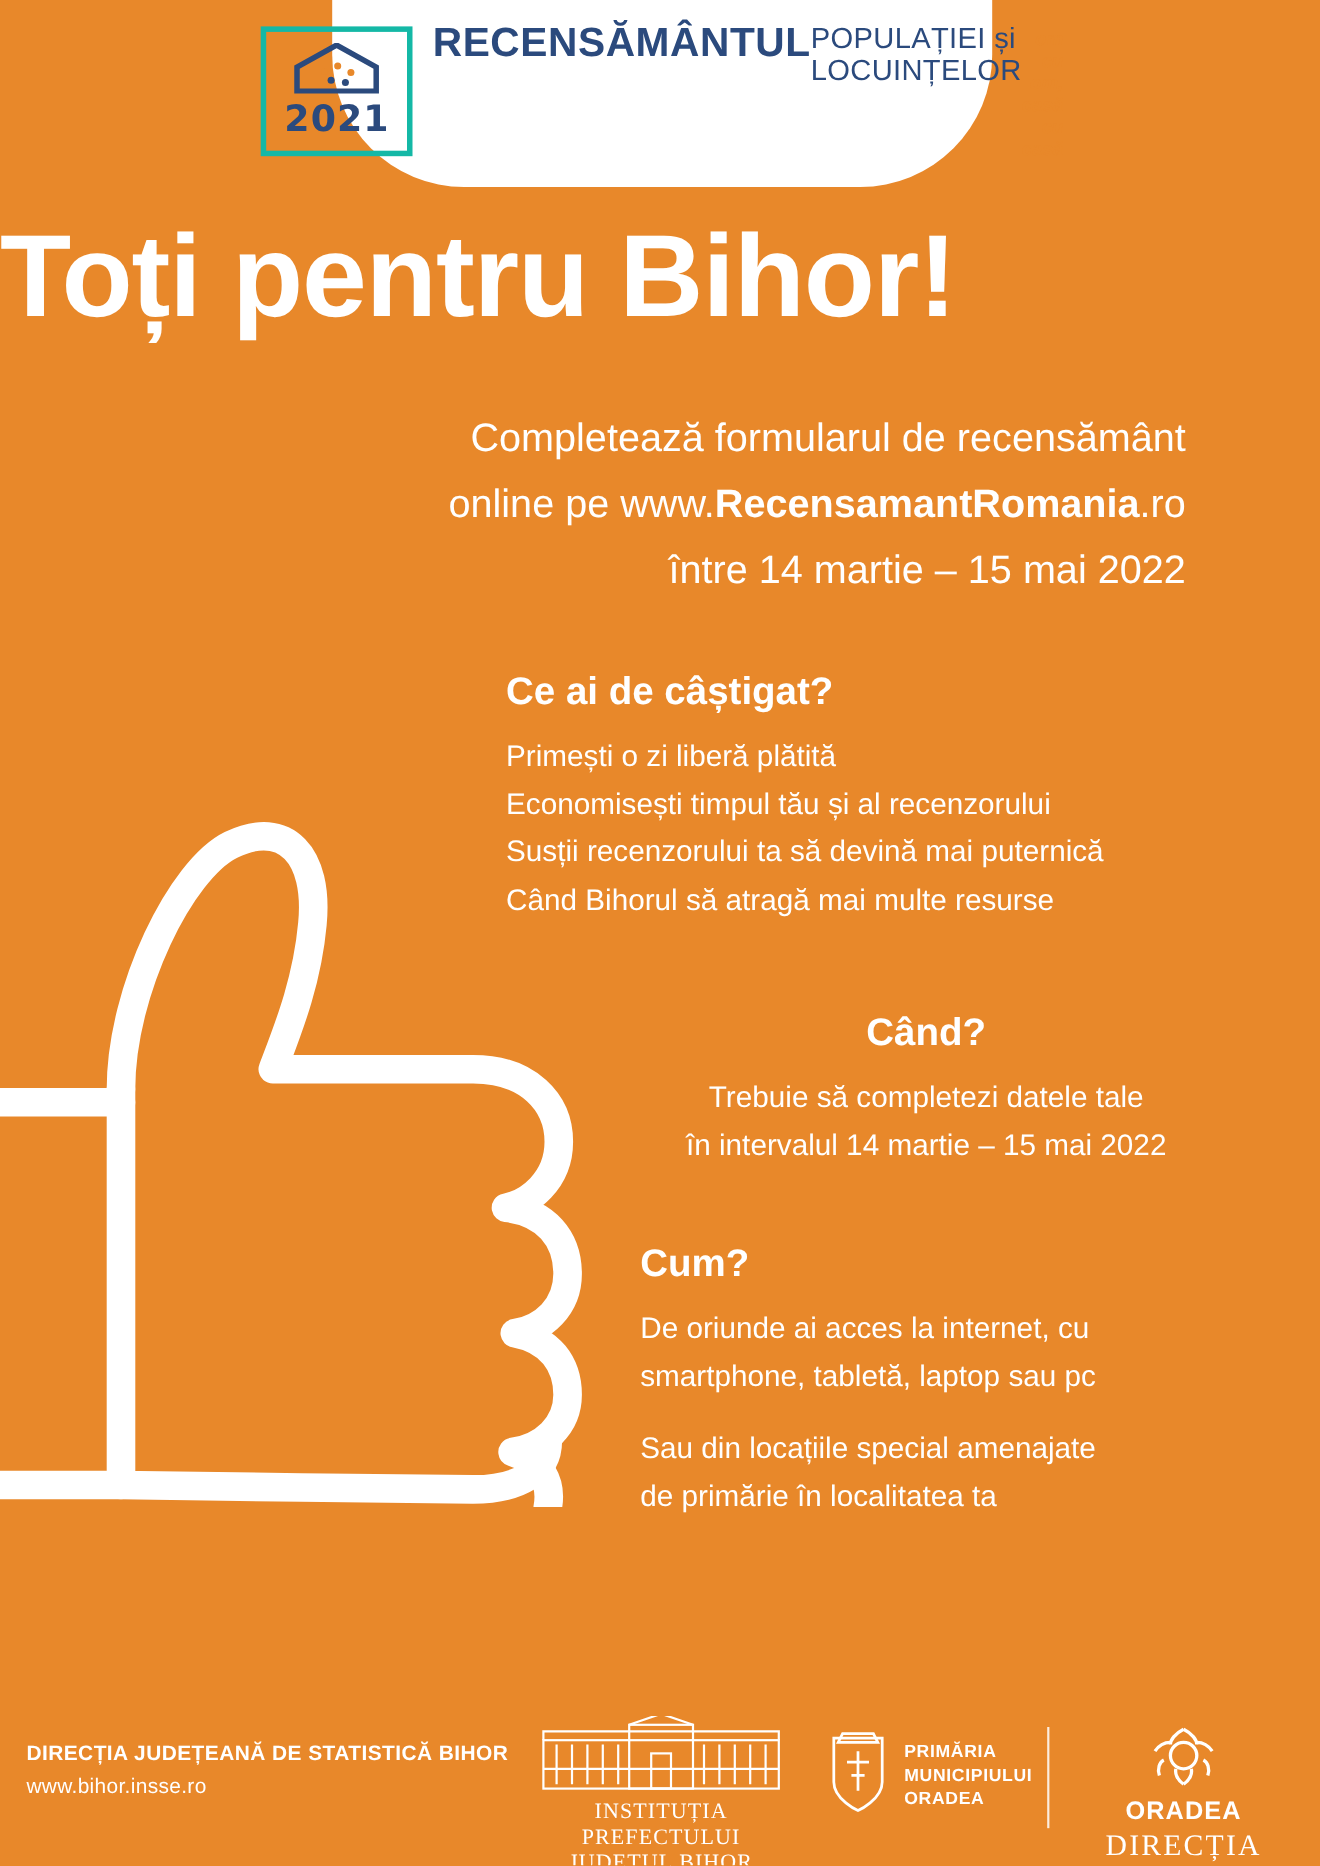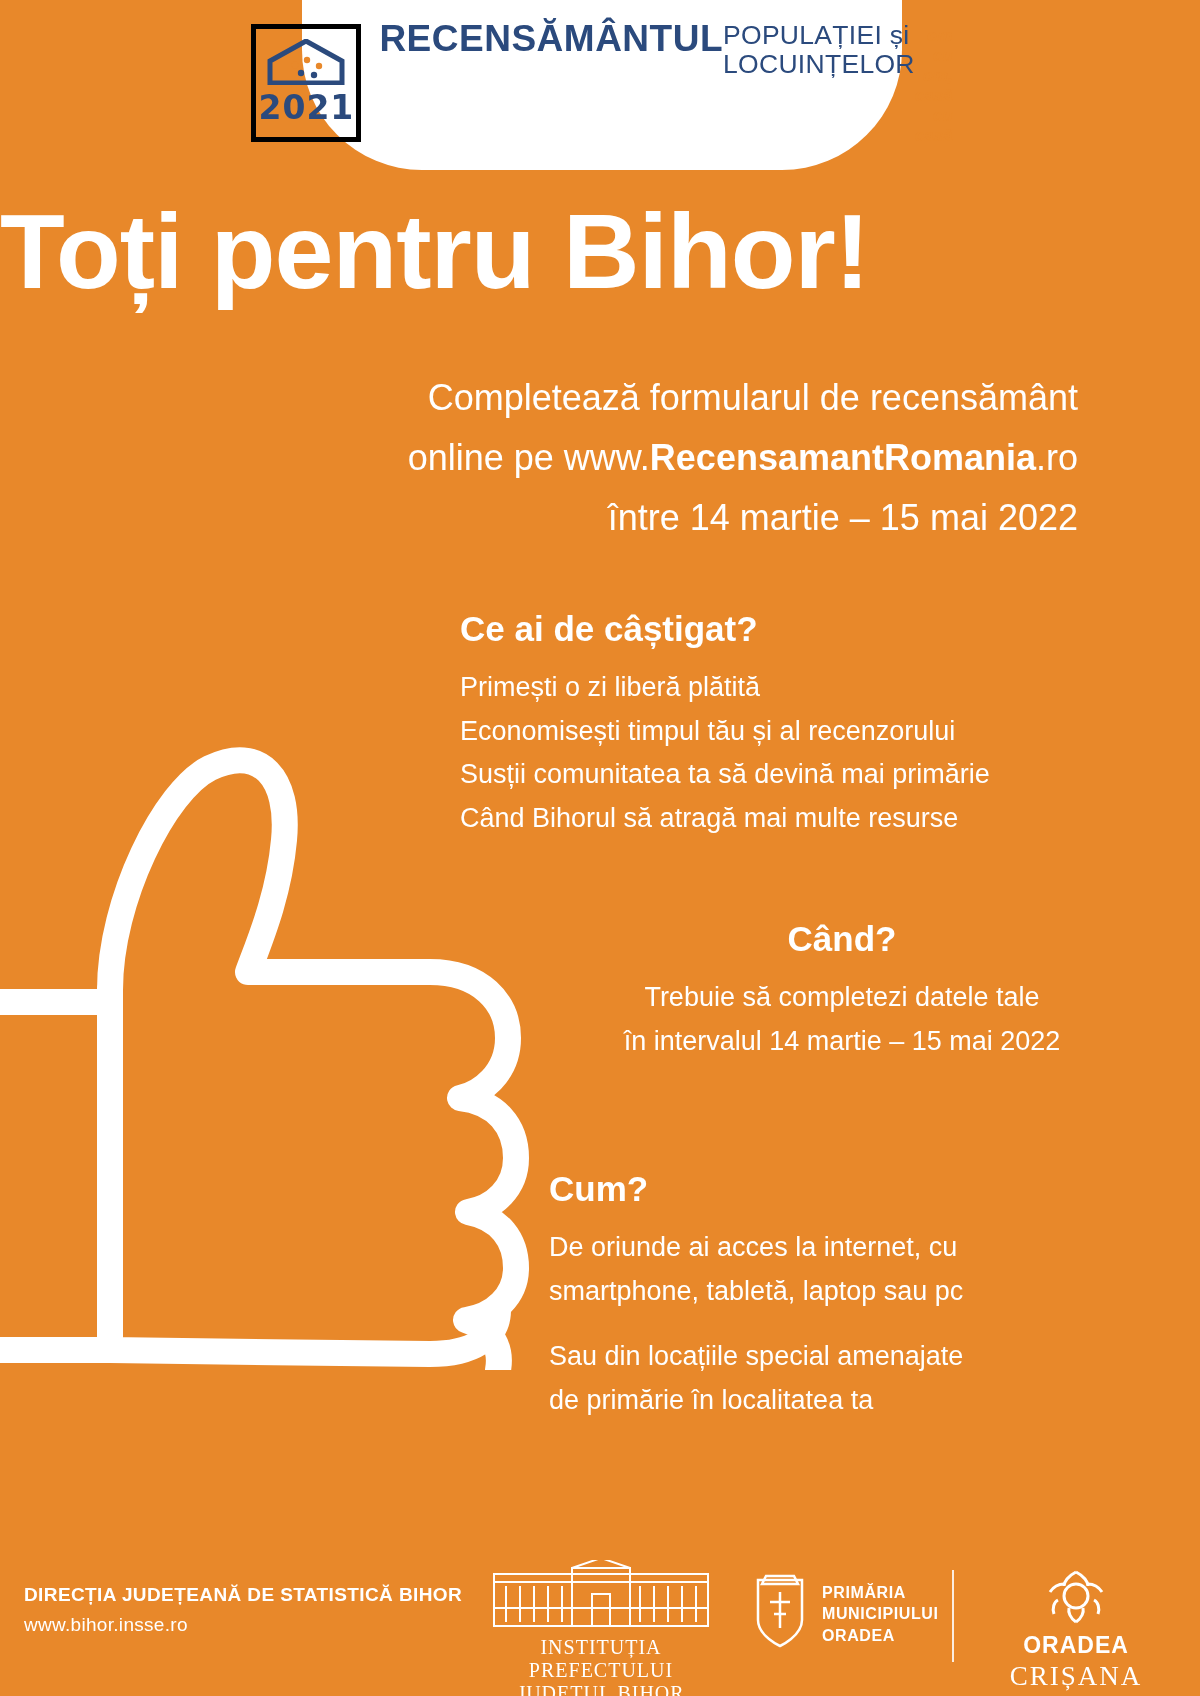--- a/index.html
+++ b/index.html
@@ -27,23 +27,23 @@
     height: 210px;
     background: #ffffff;
     border-radius: 0 0 120px 120px;
     display: flex;
     align-items: center;
     justify-content: center;
     gap: 18px;
     padding-top: 36px;
   }
   .logo-mark {
-    width: 110px;
+    width: 138px;
     height: 118px;
-    border: 5px solid #000000;
+    border: 5px solid #14b8a6;
     display: flex;
     flex-direction: column;
     align-items: center;
     justify-content: flex-start;
     position: relative;
     flex: none;
   }
   .logo-house {
     width: 78px;
     height: 46px;
@@ -126,21 +126,21 @@
     line-height: 1.2;
     margin-bottom: 16px;
   }
   .sec p {
     font-size: 27px;
     line-height: 1.62;
     font-weight: normal;
   }
   .sec-win  { left: 460px; top: 608px; width: 640px; }
   .sec-when { left: 582px; top: 918px; width: 520px; text-align: center; }
-  .sec-how  { left: 549px; top: 1128px; width: 500px; margin-top: 40px; }
+  .sec-how  { left: 582px; top: 1128px; width: 500px; }
   .sec-how .para { margin-bottom: 22px; }
 
   
   .footer {
     position: absolute;
     left: 0;
     bottom: 0;
     width: 1200px;
     height: 170px;
   }
@@ -279,21 +279,21 @@
                C150 660, 420 664, 470 664
                C512 664, 538 648, 538 620" fill="none" stroke="#ffffff" stroke-width="26" stroke-linejoin="round" stroke-linecap="round"></path>
       <path d="M150 312 L30 312 C8 312, 0 326, 0 348 L0 630 C0 650, 10 660, 34 660 L150 660" fill="none" stroke="#ffffff" stroke-width="26" stroke-linejoin="round" stroke-linecap="round"></path>
     </svg>
   </div>
 
   <section class="sec sec-win">
     <h2>Ce ai de câștigat?</h2>
     <p>Primești o zi liberă plătită</p>
     <p>Economisești timpul tău și al recenzorului</p>
-    <p>Susții comunitatea ta să devină mai primărie</p>
+    <p>Susții recenzorului ta să devină mai puternică</p>
     <p>Când Bihorul să atragă mai multe resurse</p>
   </section>
 
   <section class="sec sec-when">
     <h2>Când?</h2>
     <p>Trebuie să completezi datele tale</p>
     <p>în intervalul  14 martie – 15 mai 2022</p>
   </section>
 
   <section class="sec sec-how">
@@ -369,17 +369,17 @@
             <path d="M58 24 C54 18, 48 16, 44 16"></path>
             <path d="M6 24 C10 18, 16 16, 20 16"></path>
             <path d="M54 46 C56 40, 54 34, 50 32"></path>
             <path d="M10 46 C8 40, 10 34, 14 32"></path>
             <path d="M32 54 C26 50, 24 44, 25 40"></path>
             <path d="M32 54 C38 50, 40 44, 39 40"></path>
           </g>
         </svg>
       </div>
       <div class="name">ORADEA</div>
-      <div class="sub">CRIȘANA</div>
+      <div class="sub">DIRECȚIA</div>
     </div>
 
   </footer>
 </div>
 
 </body></html>

